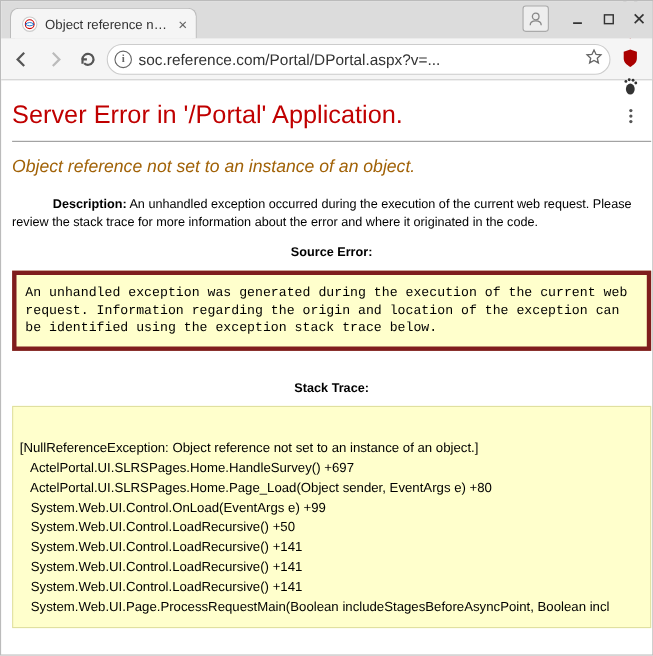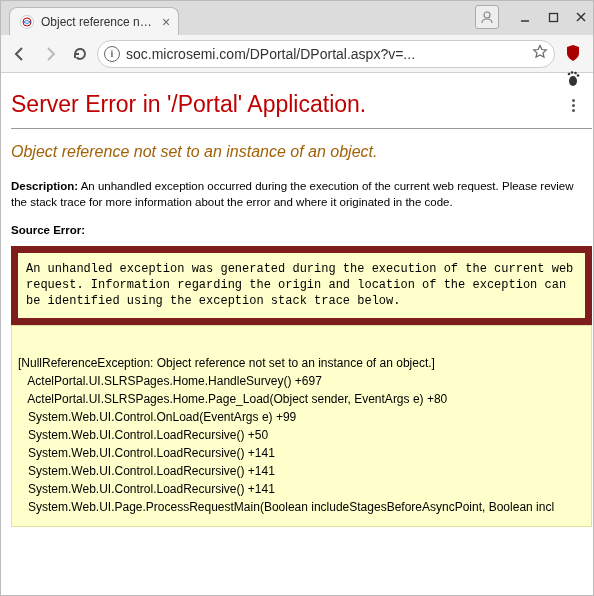--- a/index.html
+++ b/index.html
@@ -187,36 +187,37 @@
     color: #a16207;
     font-size: 16px;
     margin: 0 0 18px 0;
   }
   .para {
     font-size: 11.5px;
     color: #000;
     margin: 0 0 14px 0;
     line-height: 1.35;
   }
-  .para b { font-weight: bold; }
+  .para b { font-weight: bold; margin-left: 37px; }
   .section-label {
     font-size: 11.5px;
     font-weight: bold;
     margin: 0 0 10px 0;
+    text-align: center;
   }
   .codebox {
     background: #ffffcc;
-    border: 7px solid #7f1d1d;
+    border: 4px solid #7f1d1d;
     padding: 8px;
     font-family: Consolas, "Courier New", monospace;
     font-size: 12px;
     color: #000;
     white-space: pre-wrap;
     word-wrap: break-word;
-    margin-bottom: 0;
+    margin-bottom: 28px;
     line-height: 1.35;
   }
   .stackbox {
     background: #ffffcc;
     border: 1px solid #e0e0a0;
     padding: 10px 6px;
     font-family: Verdana, Consolas, sans-serif;
     font-size: 12px;
     color: #000;
     white-space: pre;
@@ -277,21 +278,21 @@
       </svg>
   </div>
   <div class="navbtn">
     <svg width="18" height="18" viewBox="0 0 18 18">
         <path d="M4 9a5 5 0 1 1 1.5 3.5" fill="none" stroke="#555" stroke-width="2"></path>
         <path d="M4 13 L4 9 L8 9" fill="none" stroke="#555" stroke-width="2"></path>
       </svg>
   </div>
   <div class="omnibox">
     <span class="site-info">i</span>
-    <span class="url-text">soc.microsemi.com/DPortal/DPortal.aspx?v=...</span>
+    <span class="url-text">soc.reference.com/Portal/DPortal.aspx?v=...</span>
     <span class="star-icon">
       <svg width="16" height="16" viewBox="0 0 16 16">
           <path d="M8 1.5l1.9 4 4.4.4-3.3 3 1 4.3L8 11l-4 2.2 1-4.3-3.3-3 4.4-.4z" fill="none" stroke="#666" stroke-width="1.2"></path>
         </svg>
     </span>
   </div>
   <div class="ext-icons">
     <div class="ext">
       <svg width="18" height="18" viewBox="0 0 18 18">
           <circle cx="9" cy="9" r="5" fill="none" stroke="#888" stroke-width="3"></circle>
@@ -332,20 +333,21 @@
 
   <p class="para">
     <b>Description:</b>
     <span>An unhandled exception occurred during the execution of the current web request. Please review the stack trace for more information about the error and where it originated in the code.</span>
   </p>
 
 
   <p class="section-label">Source Error:</p>
   <div class="codebox">An unhandled exception was generated during the execution of the current web request. Information regarding the origin and location of the exception can be identified using the exception stack trace below.</div>
 
+  <p class="section-label">Stack Trace:</p>
   <div class="stackbox">
 [NullReferenceException: Object reference not set to an instance of an object.]
    ActelPortal.UI.SLRSPages.Home.HandleSurvey() +697
    ActelPortal.UI.SLRSPages.Home.Page_Load(Object sender, EventArgs e) +80
    System.Web.UI.Control.OnLoad(EventArgs e) +99
    System.Web.UI.Control.LoadRecursive() +50
    System.Web.UI.Control.LoadRecursive() +141
    System.Web.UI.Control.LoadRecursive() +141
    System.Web.UI.Control.LoadRecursive() +141
    System.Web.UI.Page.ProcessRequestMain(Boolean includeStagesBeforeAsyncPoint, Boolean incl</div>

